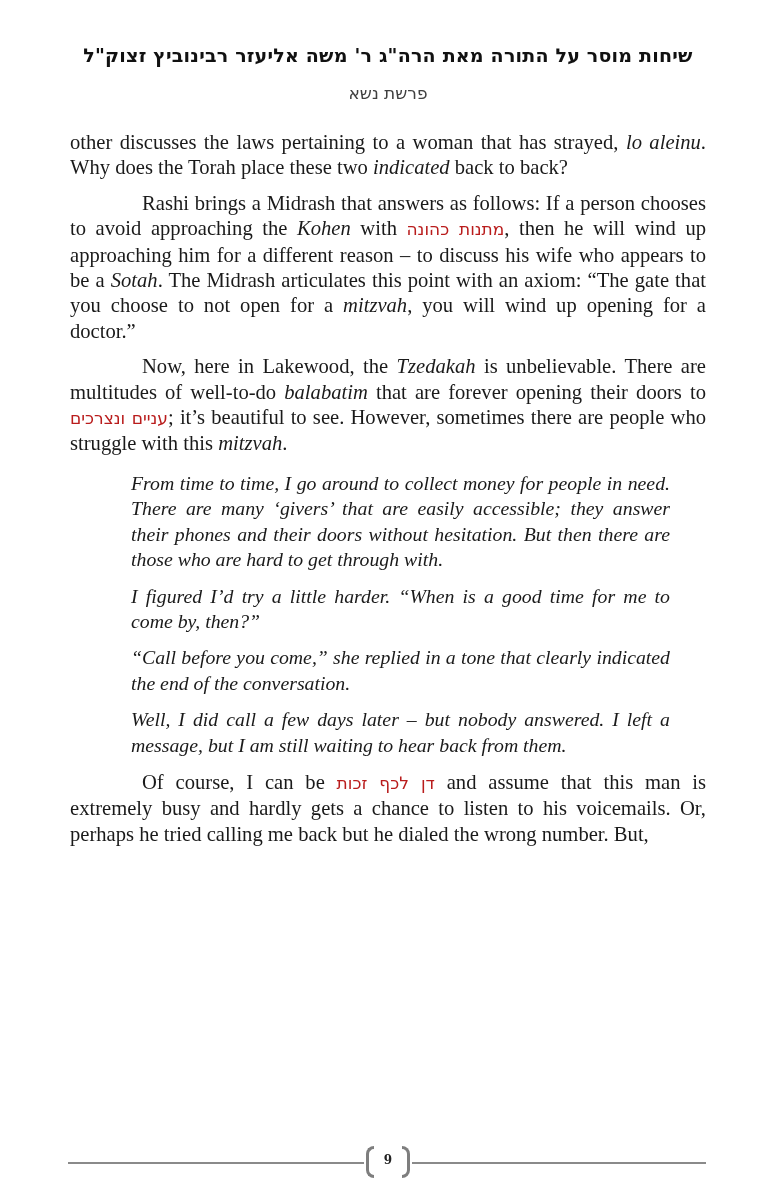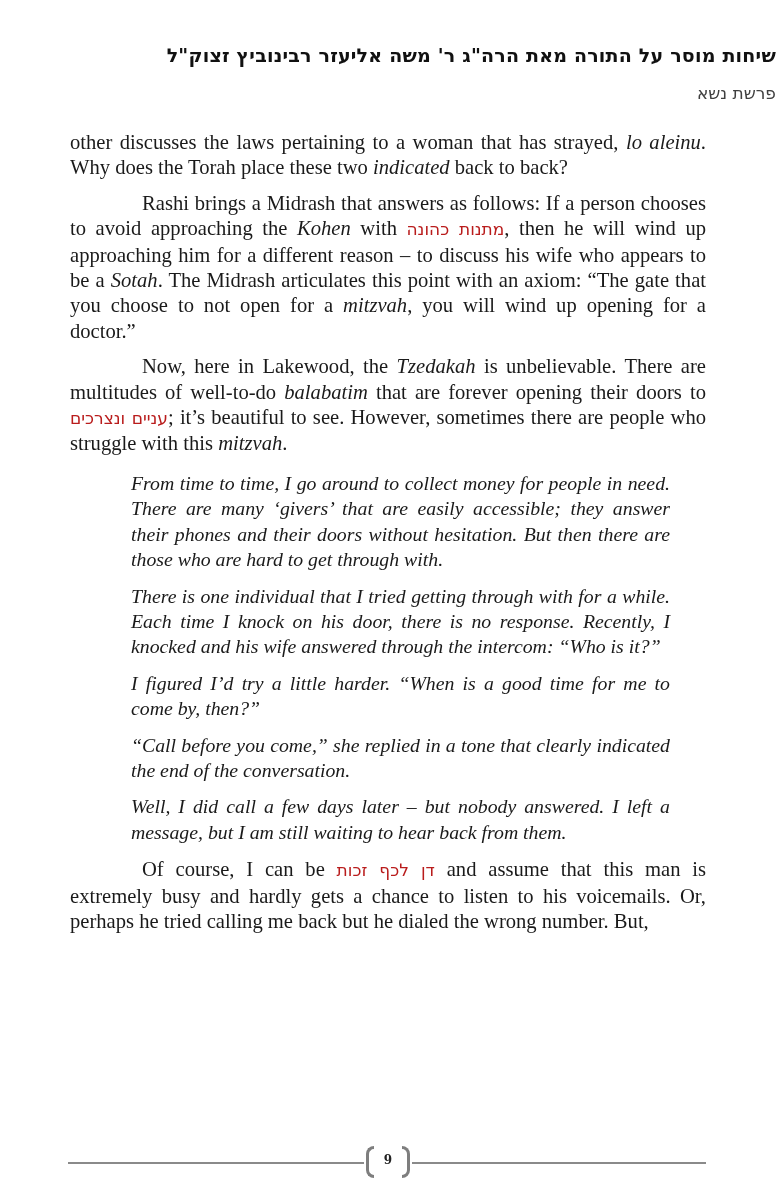--- a/index.html
+++ b/index.html
@@ -13,21 +13,21 @@
       position: relative;
       overflow: hidden;
       color: #1a1a1a;
       font-family: "Liberation Serif", "DejaVu Serif", serif;
     }
     .running-header {
       position: absolute;
       left: 0;
       right: 0;
       top: 40px;
-      text-align: right;
+      text-align: center;
     }
     .header-title {
       direction: rtl;
       font-family: "DejaVu Sans", "Liberation Sans", sans-serif;
       font-weight: bold;
       font-size: 19px;
       letter-spacing: 0.2px;
       line-height: 30px;
       color: #111;
     }
@@ -135,21 +135,20 @@
   <div class="header-parsha">פרשת נשא</div>
 </div>
 
 <div class="body-text">
   <p><span>other discusses the laws pertaining to a woman that has strayed, </span><em>lo aleinu</em><span>. Why does the Torah place these two </span><em>indicated</em><span> back to back?</span></p>
   <p class="indent"><span>Rashi brings a Midrash that answers as follows: If a person chooses to avoid approaching the </span><em>Kohen</em><span> with </span><span class="heb">מתנות כהונה</span><span>, then he will wind up approaching him for a different reason – to discuss his wife who appears to be a </span><em>Sotah</em><span>. The Midrash articulates this point with an axiom: “The gate that you choose to not open for a </span><em>mitzvah</em><span>, you will wind up opening for a doctor.”</span></p>
   <p class="indent"><span>Now, here in Lakewood, the </span><em>Tzedakah</em><span> is unbelievable. There are multitudes of well-to-do </span><em>balabatim</em><span> that are forever opening their doors to </span><span class="heb">עניים ונצרכים</span><span>; it’s beautiful to see. However, sometimes there are people who struggle with this </span><em>mitzvah</em><span>.</span></p>
 
   <div class="quote-block">
     <p>From time to time, I go around to collect money for people in need. There are many ‘givers’ that are easily accessible; they answer their phones and their doors without hesitation. But then there are those who are hard to get through with.</p>
-    <p>There is one individual that I tried getting through with for a while. Each time I knock on his door, there is no response. Recently, I knocked and his wife answered through the intercom: “Who is it?”</p>
     <p>I figured I’d try a little harder. “When is a good time for me to come by, then?”</p>
     <p>“Call before you come,” she replied in a tone that clearly indicated the end of the conversation.</p>
     <p>Well, I did call a few days later – but nobody answered. I left a message, but I am still waiting to hear back from them.</p>
   </div>
 
   <p class="indent"><span>Of course, I can be </span><span class="heb">דן לכף זכות</span><span> and assume that this man is extremely busy and hardly gets a chance to listen to his voicemails. Or, perhaps he tried calling me back but he dialed the wrong number. But,</span></p>
 </div>
 
 <div class="footer">
   <div class="footer-rule left"></div>

